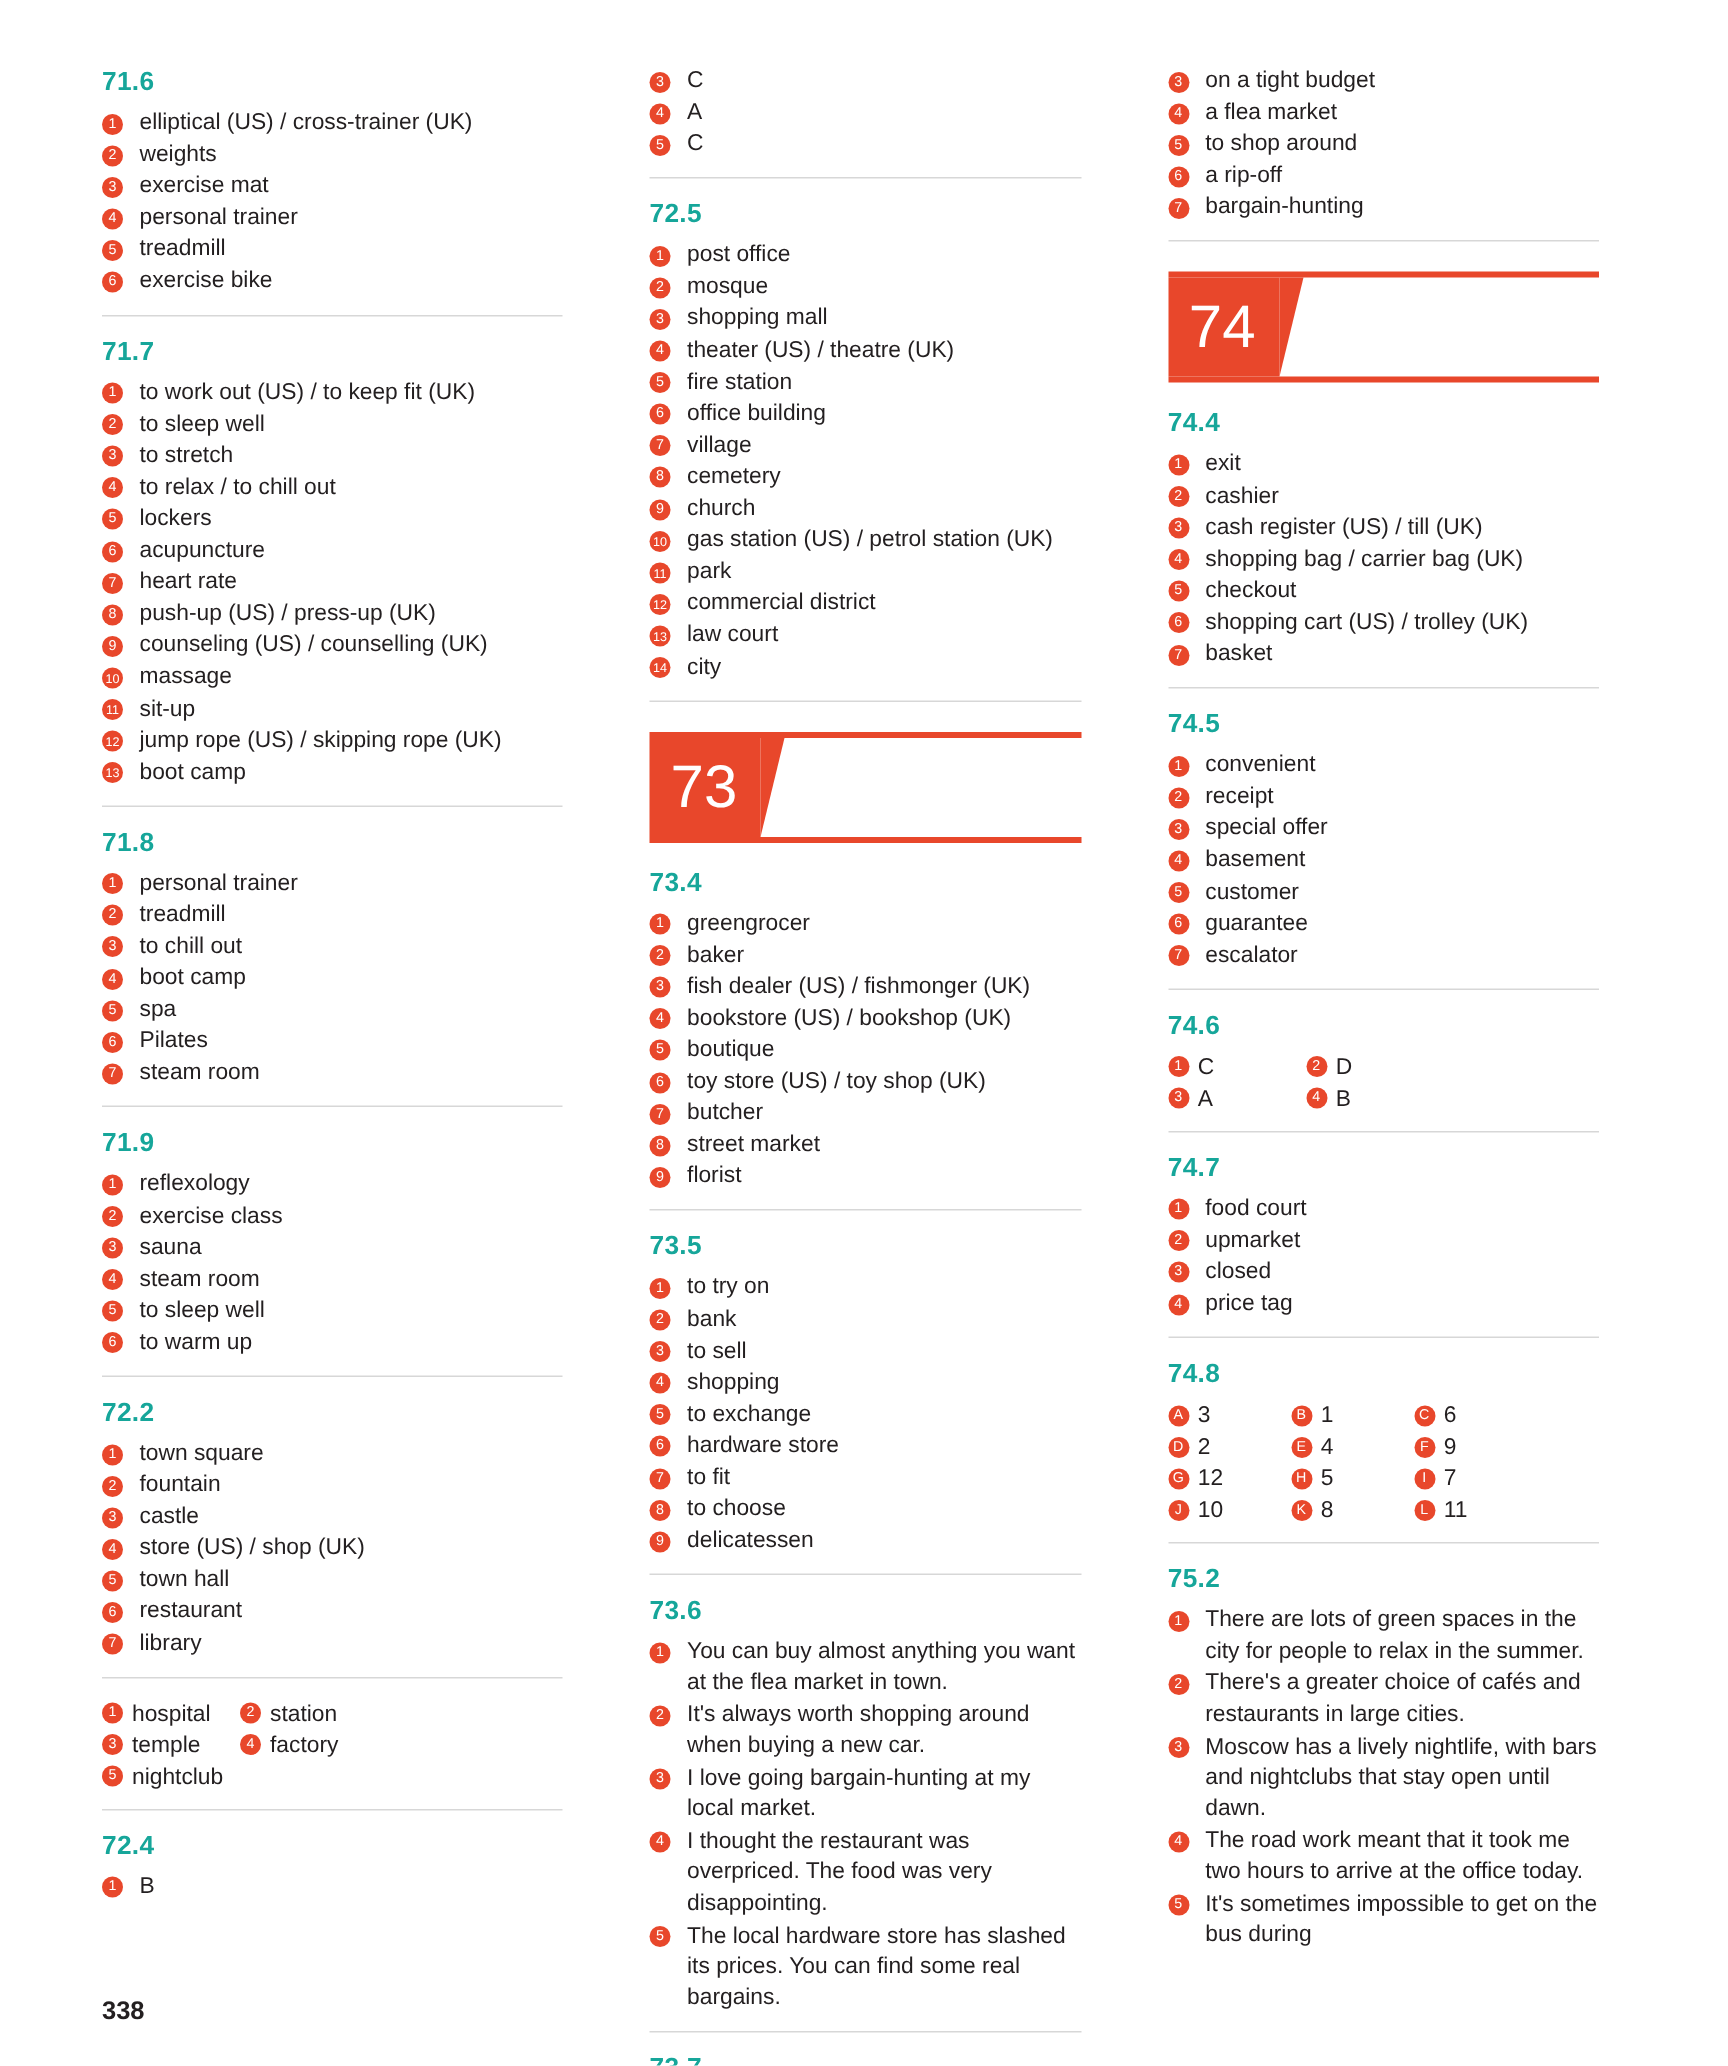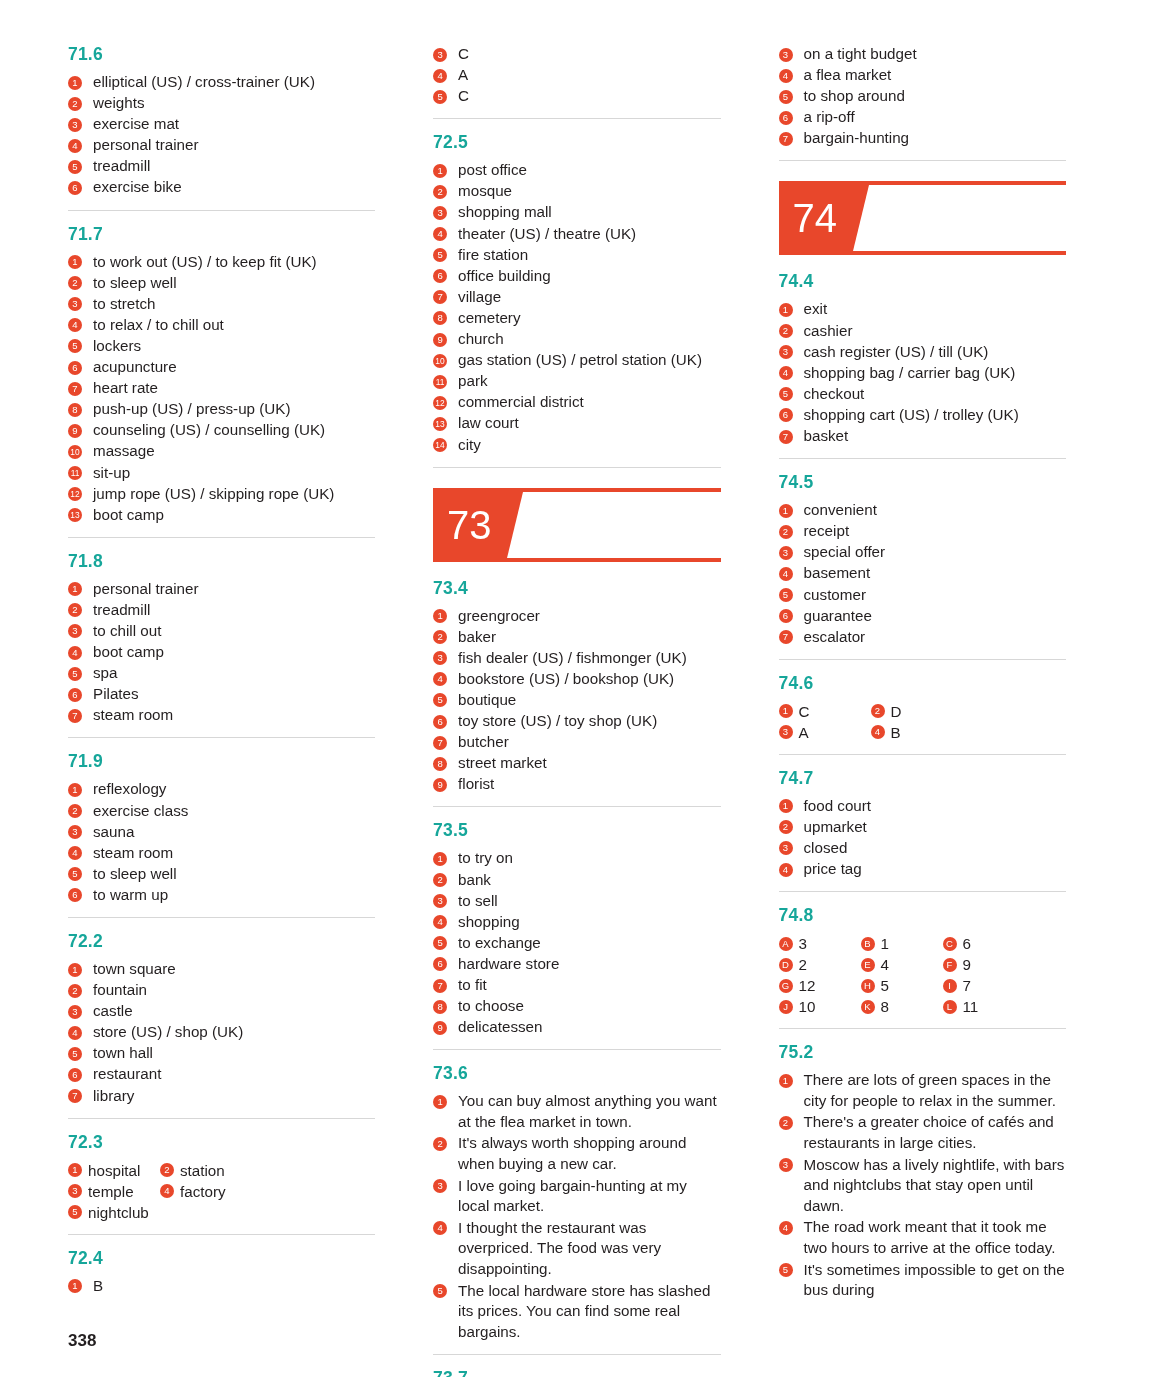--- a/index.html
+++ b/index.html
@@ -216,21 +216,20 @@
             <li><span class="num">1</span><span>town square</span></li>
             <li><span class="num">2</span><span>fountain</span></li>
             <li><span class="num">3</span><span>castle</span></li>
             <li><span class="num">4</span><span>store (US) / shop (UK)</span></li>
             <li><span class="num">5</span><span>town hall</span></li>
             <li><span class="num">6</span><span>restaurant</span></li>
             <li><span class="num">7</span><span>library</span></li>
           </ol>
         </div>
         <div class="sec">
-          <div class="sec-title">72.3</div>
           <div class="inline-row">
             <div class="inline-item w-90">
               <span class="num">1</span>
               <span>hospital</span>
             </div>
             <div class="inline-item w-90">
               <span class="num">2</span>
               <span>station</span>
             </div>
           </div>

